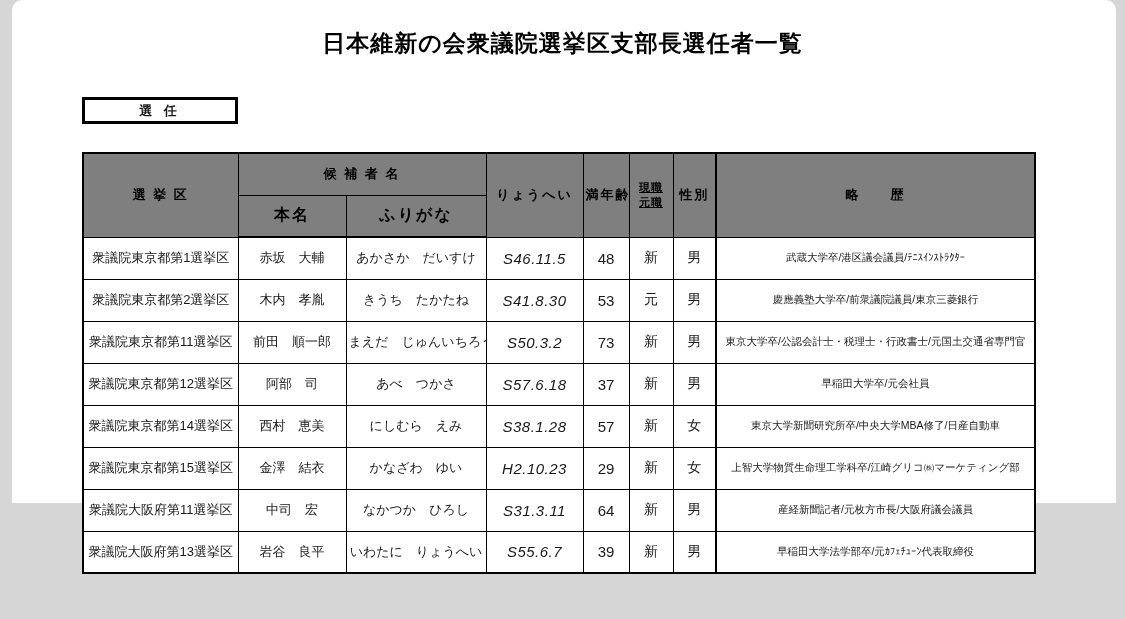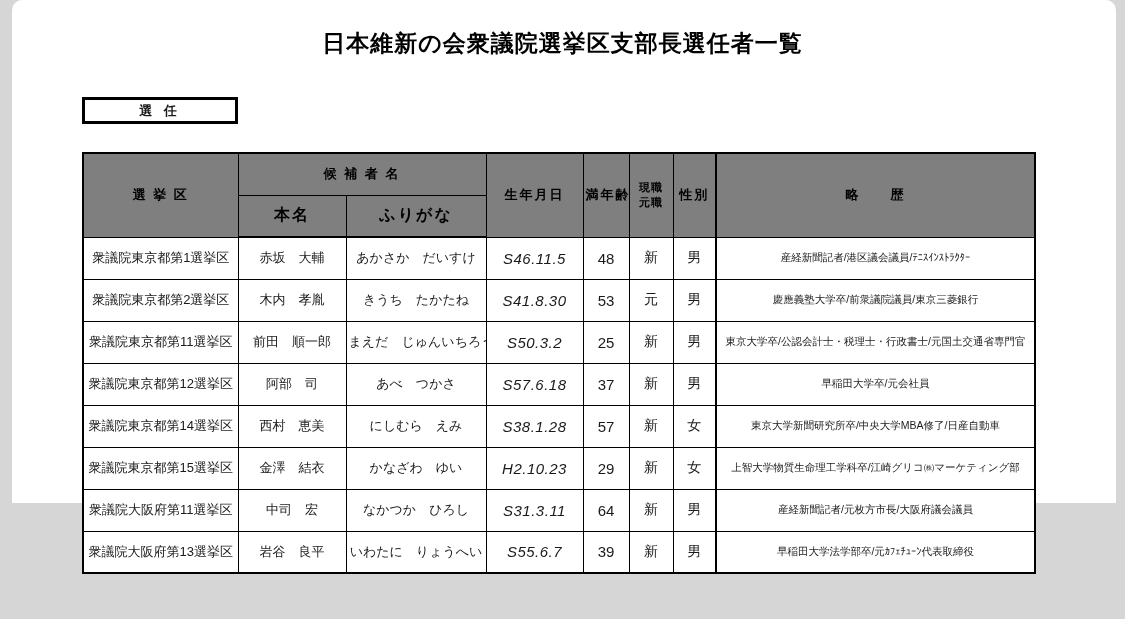--- a/index.html
+++ b/index.html
@@ -56,21 +56,21 @@
   table.roster thead th{
     background:#7f7f7f;
     color:#000000;
     font-weight:bold;
     font-size:13px;
     height:42px;
     letter-spacing:2px;
   }
   table.roster thead tr:last-child th{border-bottom:2px solid #000;}
   table.roster thead th.th-sub{font-size:16px;}
-  table.roster thead th.th-incumbency{font-size:11px;letter-spacing:1px;line-height:1.35;}
+  table.roster thead th.th-incumbency{font-size:11px;letter-spacing:1px;line-height:1.35;text-decoration:underline;}
   table.roster thead th.th-career{border-left:2px solid #000000;}
   table.roster tbody td{height:42px;background:#fff;font-size:13px;}
   table.roster tbody td.cell-birth{font-size:15px;letter-spacing:0.5px;font-style:italic;}
   table.roster tbody td.cell-age{font-size:15px;}
   table.roster tbody td.cell-status,
   table.roster tbody td.cell-gender{font-size:14px;}
   table.roster tbody td.cell-career{font-size:10.5px;border-left:2px solid #000;}
 </style>
 </head>
 <body>
@@ -92,21 +92,21 @@
       <col style="width:97px">
       <col style="width:46px">
       <col style="width:44px">
       <col style="width:43px">
       <col style="width:319px">
     </colgroup>
     <thead>
       <tr>
         <th rowspan="2">選 挙 区</th>
         <th colspan="2">候 補 者 名</th>
-        <th rowspan="2">生年月日</th>
+        <th rowspan="2">りょうへい</th>
         <th rowspan="2">満年齢</th>
         <th rowspan="2" class="th-incumbency">
           <span>現職</span><br>
           <span>元職</span>
         </th>
         <th rowspan="2">性別</th>
         <th rowspan="2" class="th-career">略　　歴</th>
       </tr>
       <tr>
         <th class="th-sub">本名</th>
@@ -115,38 +115,38 @@
     </thead>
     <tbody>
         <tr>
     <td class="cell-district">衆議院東京都第1選挙区</td>
     <td class="cell-name">赤坂　大輔</td>
     <td class="cell-furigana">あかさか　だいすけ</td>
     <td class="cell-birth">S46.11.5</td>
     <td class="cell-age">48</td>
     <td class="cell-status">新</td>
     <td class="cell-gender">男</td>
-    <td class="cell-career">産経新聞記者/港区議会議員/ﾃﾆｽｲﾝｽﾄﾗｸﾀｰ</td>
+    <td class="cell-career">武蔵大学卒/港区議会議員/ﾃﾆｽｲﾝｽﾄﾗｸﾀｰ</td>
   </tr>
         <tr>
     <td class="cell-district">衆議院東京都第2選挙区</td>
     <td class="cell-name">木内　孝胤</td>
     <td class="cell-furigana">きうち　たかたね</td>
     <td class="cell-birth">S41.8.30</td>
     <td class="cell-age">53</td>
     <td class="cell-status">元</td>
     <td class="cell-gender">男</td>
     <td class="cell-career">慶應義塾大学卒/前衆議院議員/東京三菱銀行</td>
   </tr>
         <tr>
     <td class="cell-district">衆議院東京都第11選挙区</td>
     <td class="cell-name">前田　順一郎</td>
     <td class="cell-furigana">まえだ　じゅんいちろう</td>
     <td class="cell-birth">S50.3.2</td>
-    <td class="cell-age">25</td>
+    <td class="cell-age">73</td>
     <td class="cell-status">新</td>
     <td class="cell-gender">男</td>
     <td class="cell-career">東京大学卒/公認会計士・税理士・行政書士/元国土交通省専門官</td>
   </tr>
         <tr>
     <td class="cell-district">衆議院東京都第12選挙区</td>
     <td class="cell-name">阿部　司</td>
     <td class="cell-furigana">あべ　つかさ</td>
     <td class="cell-birth">S57.6.18</td>
     <td class="cell-age">37</td>

